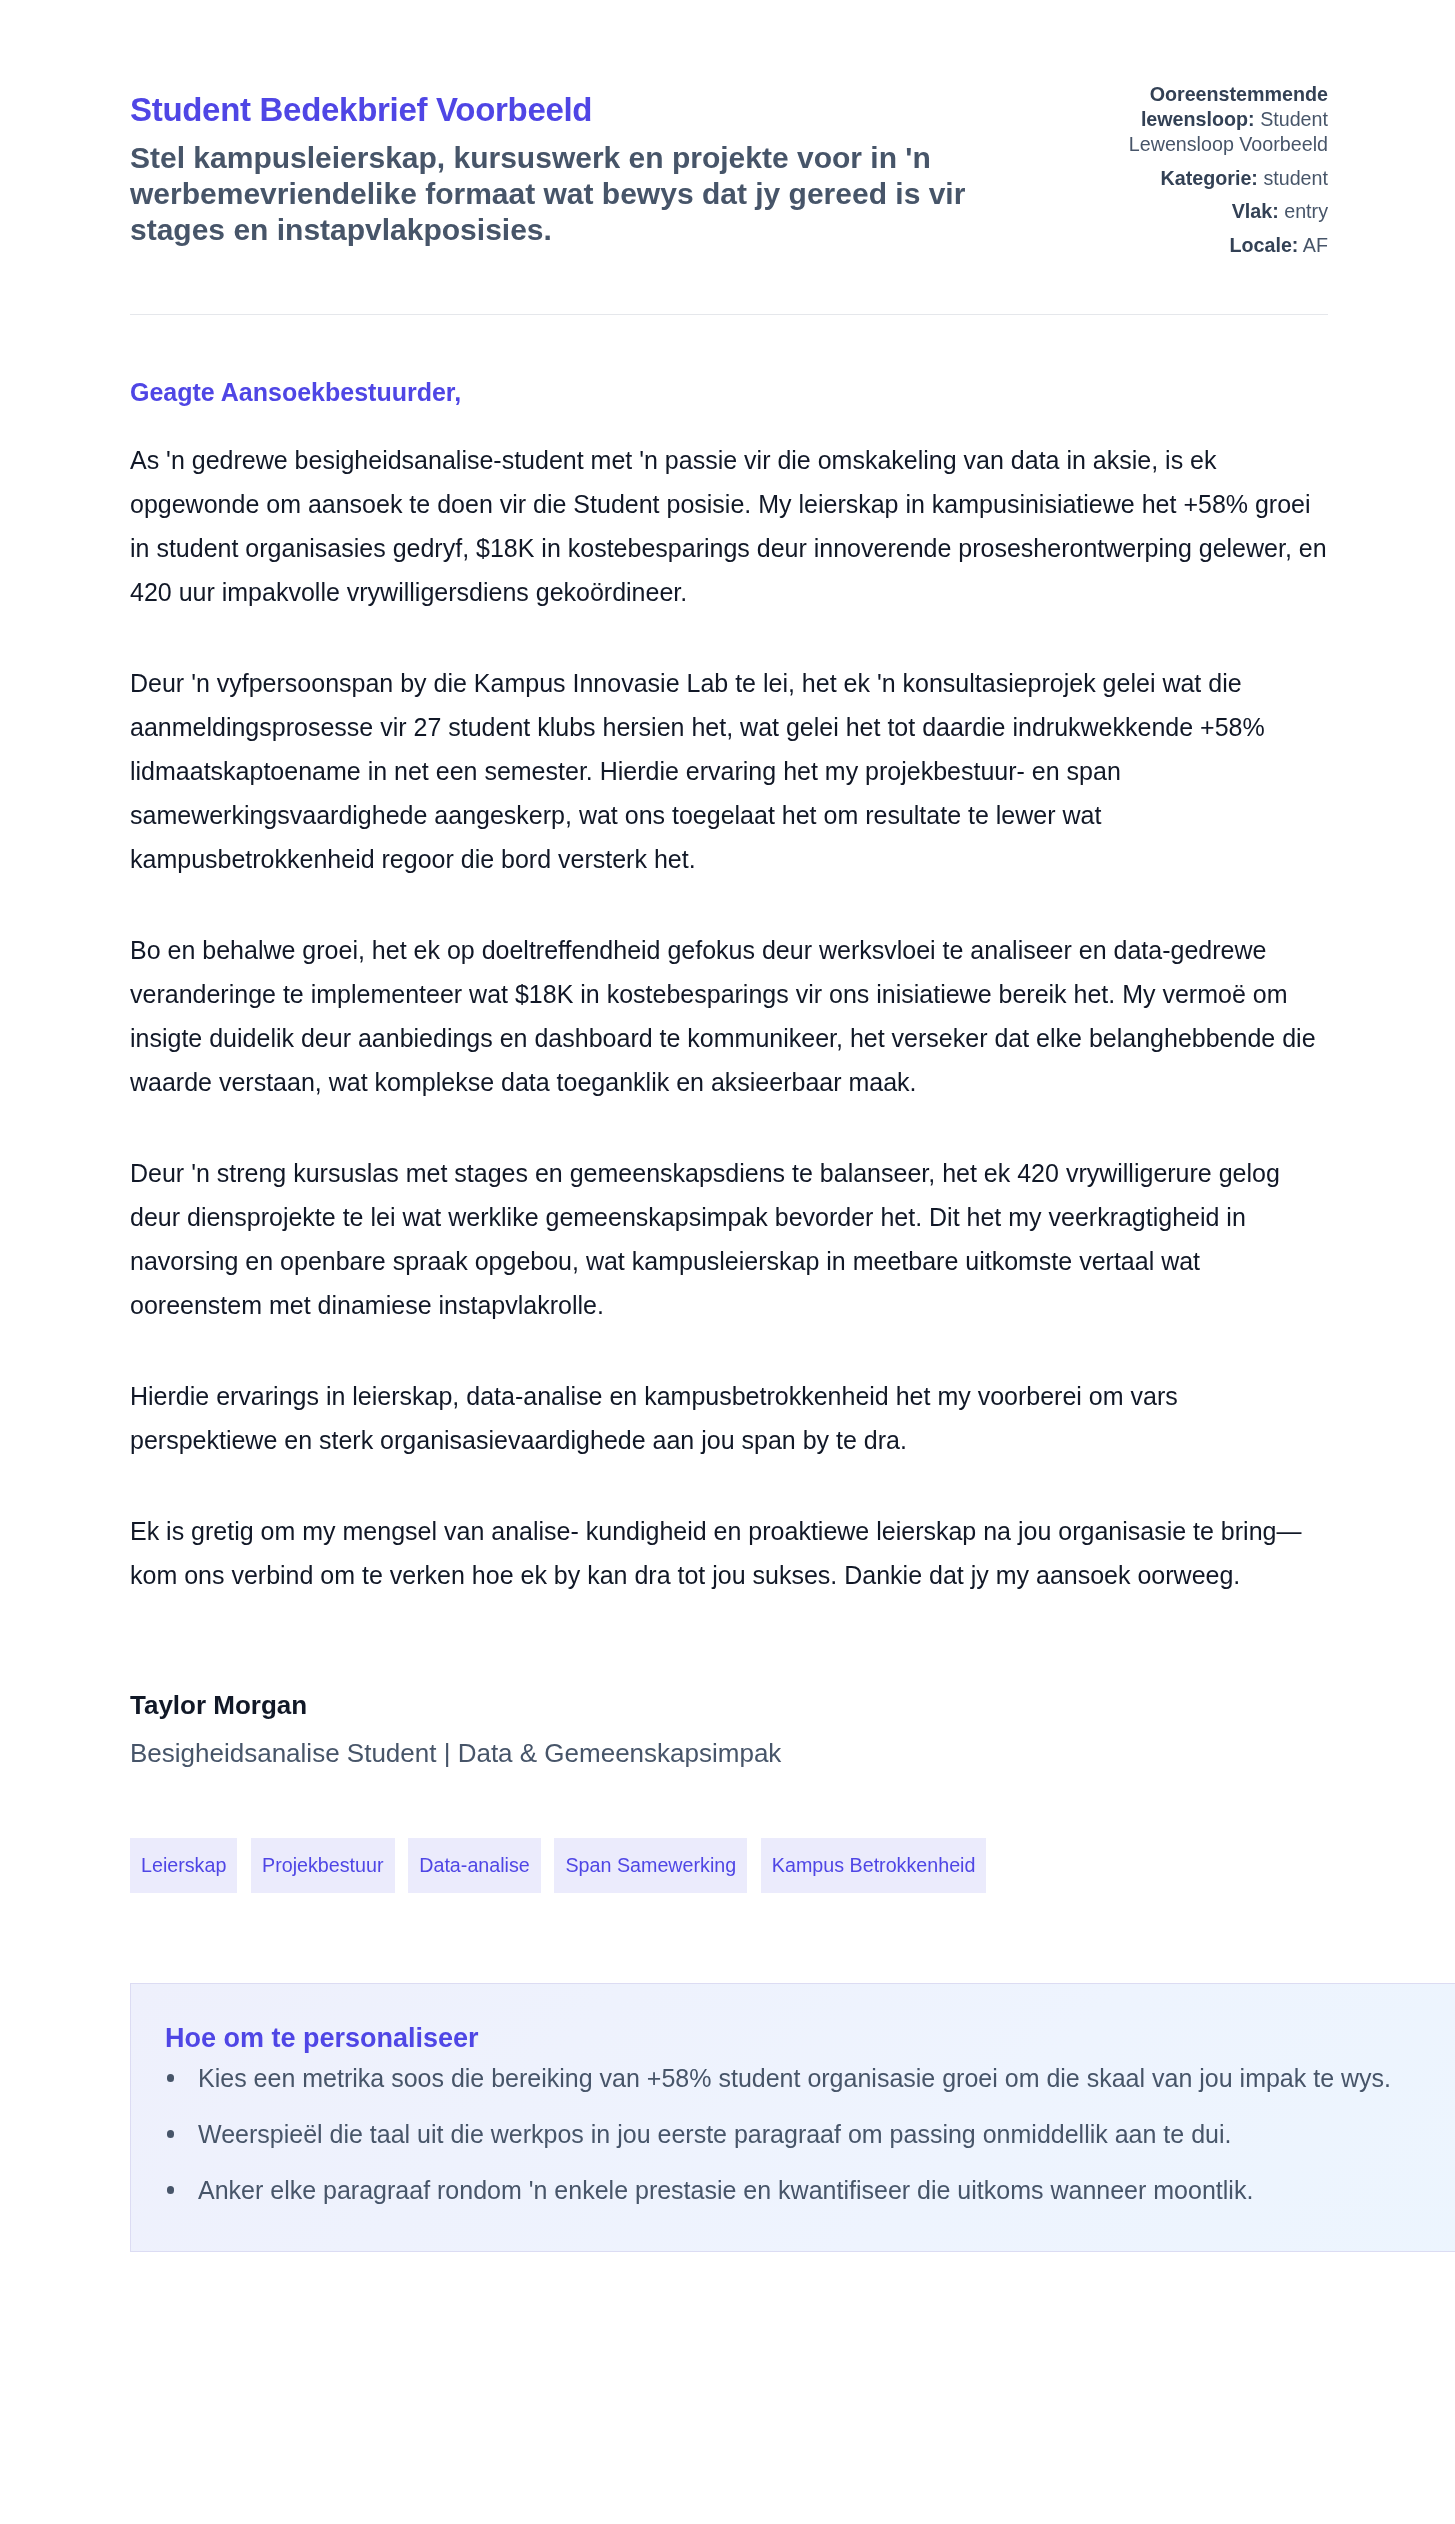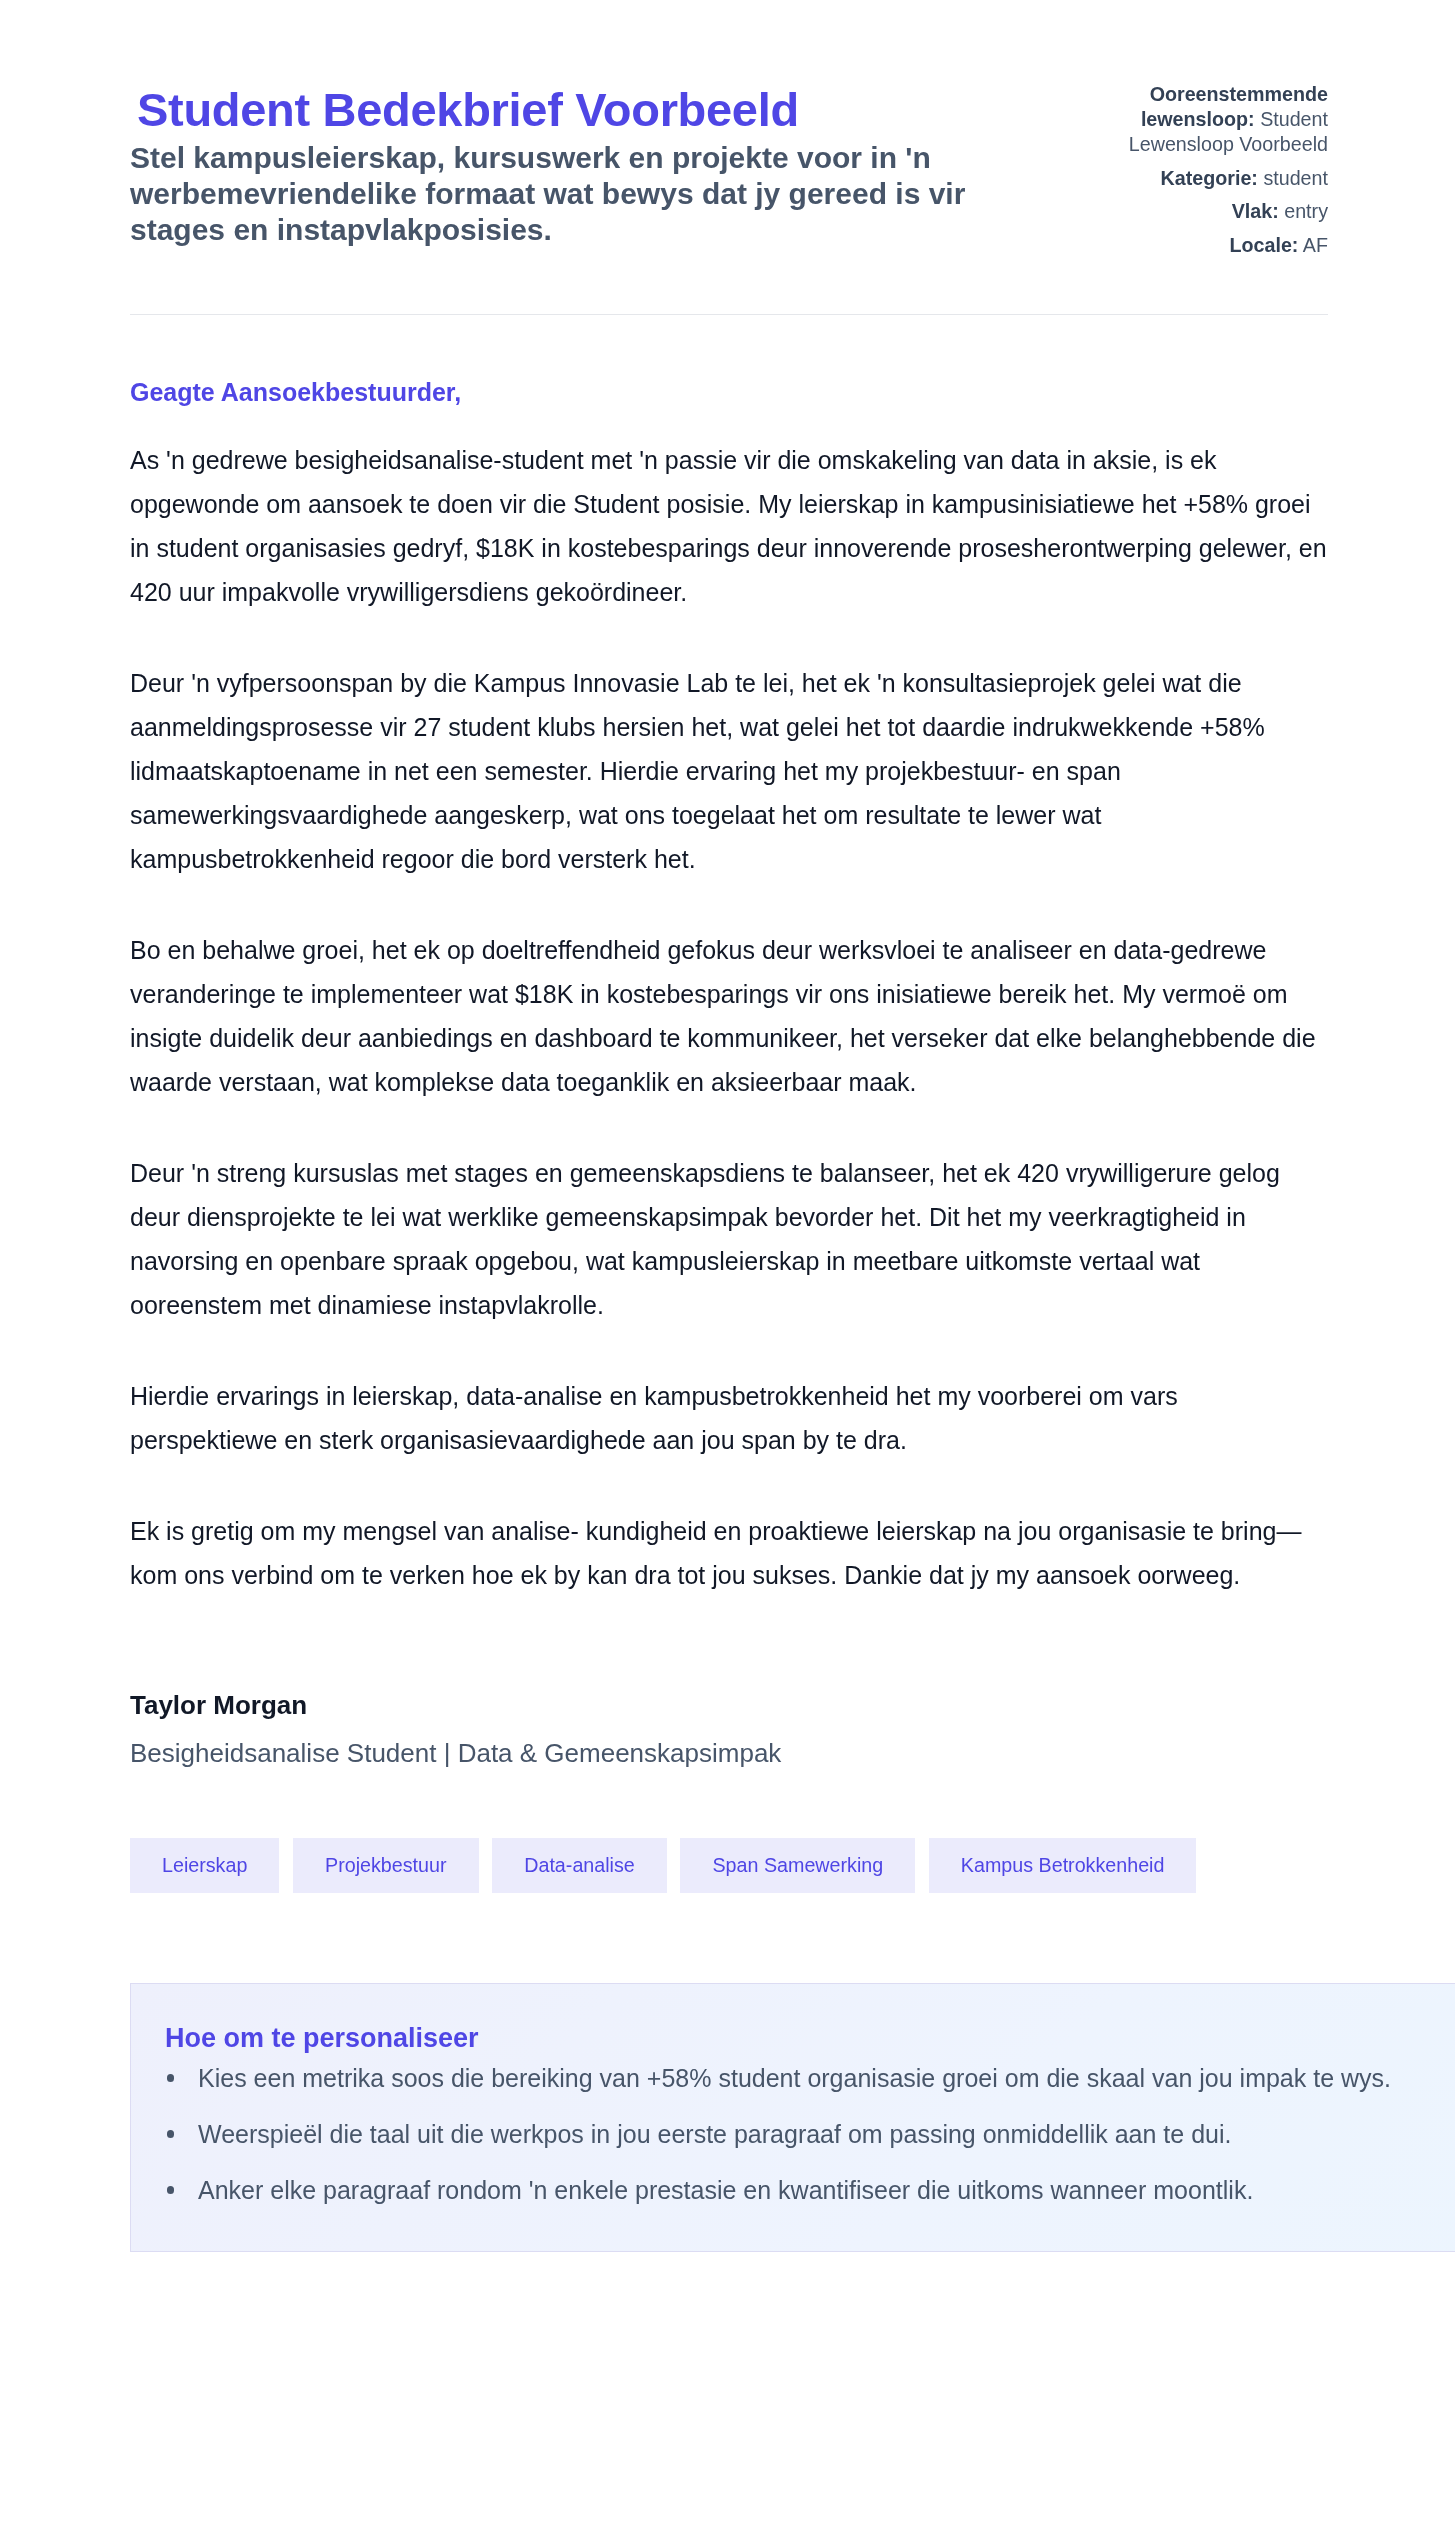--- a/index.html
+++ b/index.html
@@ -17,26 +17,25 @@
     }
     .header {
       display: flex;
       justify-content: space-between;
       align-items: flex-start;
       padding-bottom: 48px;
       border-bottom: 1.7px solid #e5e7eb;
     }
     .header-left { width: 907px; }
     .title {
-      font-size: 47px;
+      font-size: 33px;
       font-weight: 700;
       color: #4f46e5;
       line-height: 56px;
       letter-spacing: -0.3px;
-      margin-left: 7px;
     }
     .subtitle {
       font-size: 30px;
       font-weight: 700;
       color: #475569;
       line-height: 36px;
       margin-top: 1.7px;
     }
     .meta {
       width: 257px;
@@ -82,21 +81,21 @@
       gap: 13.7px;
       margin-top: 68px;
     }
     .tag {
       background: #ebebfc;
       color: #4f46e5;
       font-size: 19.7px;
       font-weight: 500;
       height: 55px;
       line-height: 55px;
-      padding: 0 32px;
+      padding: 0 11px;
       white-space: nowrap;
     }
     .tips {
       margin-top: 90px;
       width: 1408px;
       border: 1.7px solid #dcdcf3;
       background: linear-gradient(135deg, #eef0fc 0%, #eef4fe 60%, #ecf5fe 100%);
       padding: 36px 34px 39px 34px;
     }
     .tips-title {

